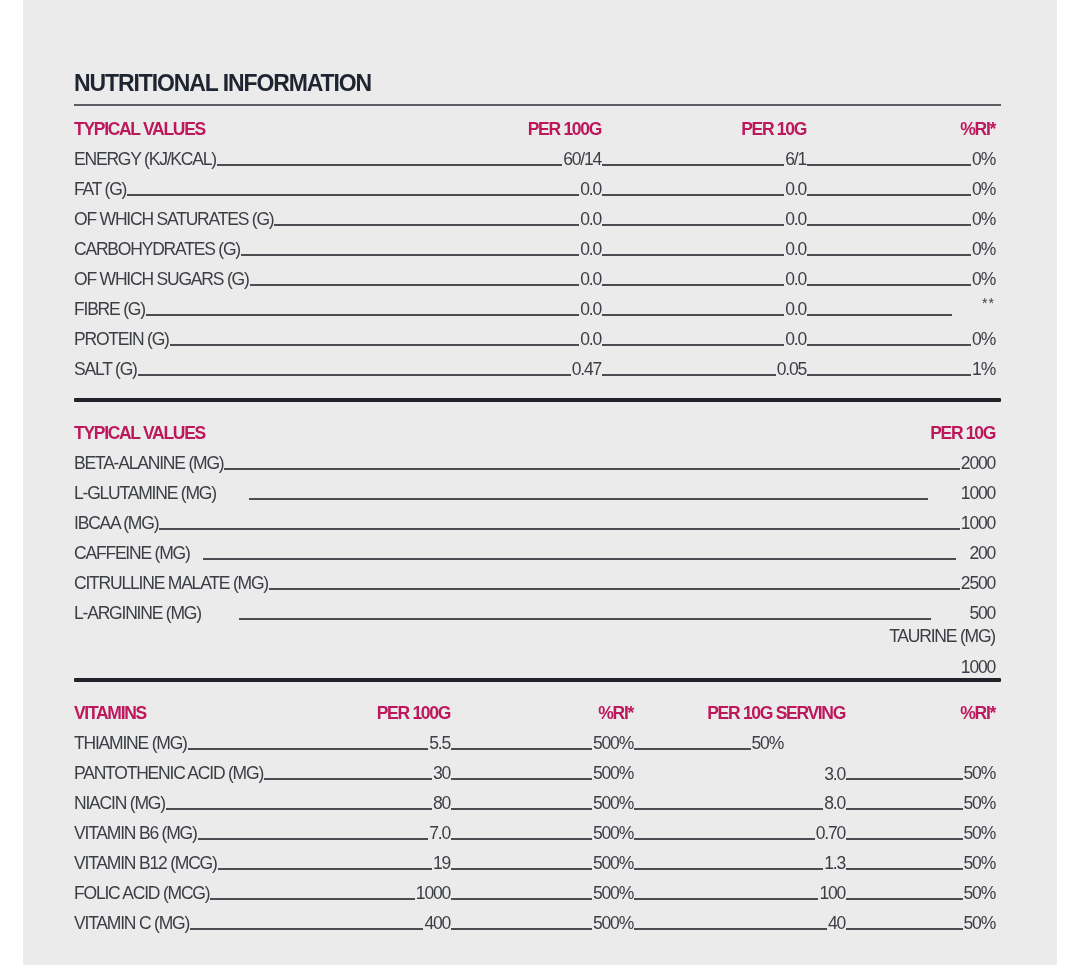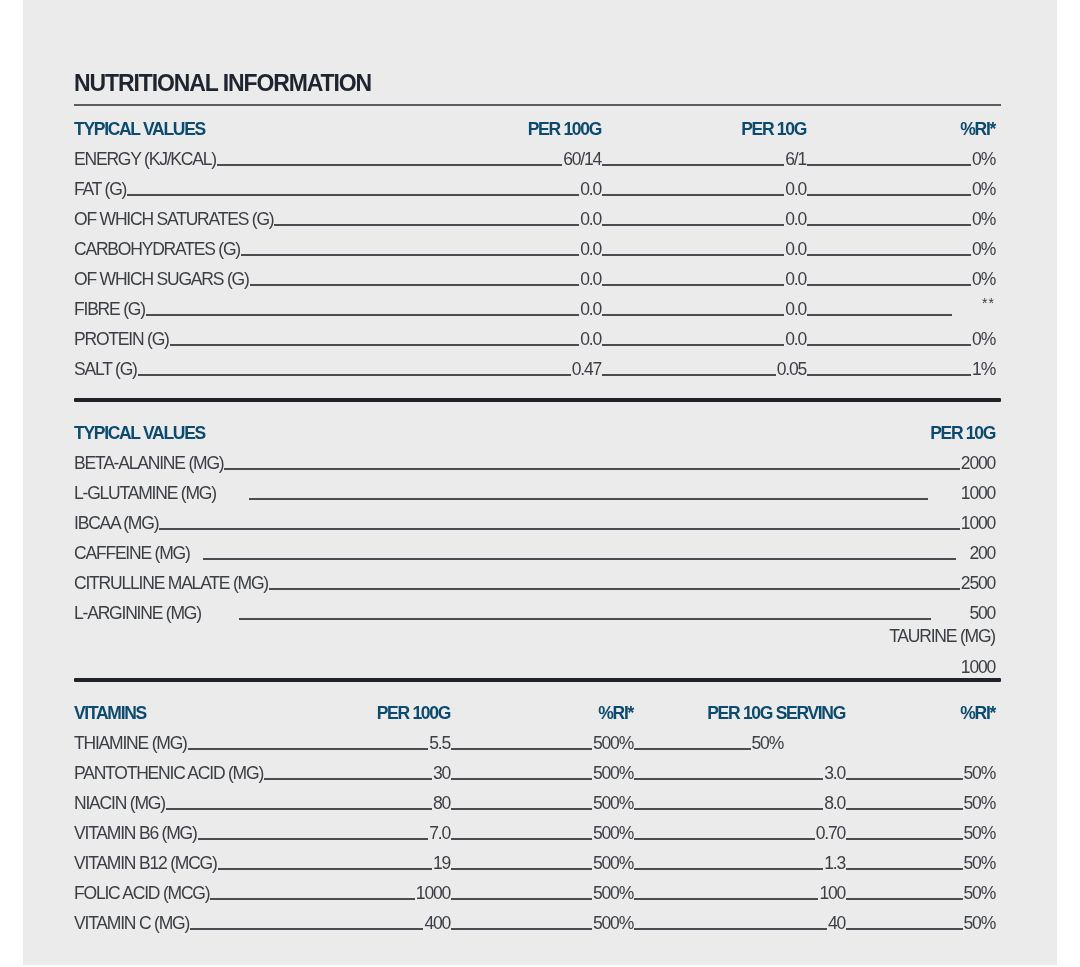--- a/index.html
+++ b/index.html
@@ -8,21 +8,21 @@
   .panel { position: absolute; left: 23px; top: 0; width: 1034px; height: 965px; background: #ebebeb; }
   .content { position: absolute; left: 51px; top: 0; width: 927px; }
   .title { position: absolute; top: 70px; left: 0; font-size: 23px; font-weight: bold; color: #1f2530;
            letter-spacing: -1.1px; white-space: nowrap; }
   .rule-thin { position: absolute; left: 0; width: 927px; height: 2px; background: #5a5e64; }
   .rule-thick { position: absolute; left: 0; width: 927px; height: 4px; background: #1f2329; border-radius: 1px; }
   .table { position: absolute; left: 0; width: 921px; }
   .row { display: flex; height: 30px; align-items: flex-end; }
   .seg { display: flex; align-items: flex-end; flex: none; height: 100%; }
   .cell { font-size: 17.5px; color: #3b3e44; letter-spacing: -1.2px; white-space: nowrap; line-height: 20px; padding-bottom: 3px; }
-  .hdr .cell { font-weight: bold; color: #0c4a6e; letter-spacing: -1.3px; }
+  .hdr .cell { font-weight: bold; color: #be185d; letter-spacing: -1.3px; }
   .leader { flex: 1; border-bottom: 2px solid #4a4d52; margin: 0 1px 6px 1px; height: 0; }
   .leader.short { margin-right: 30px; }
   .val { text-align: right; }
   .ast { position: relative; top: -6px; font-size: 14px; letter-spacing: 1px; }
 </style>
 </head>
 <body>
 
 <div class="panel">
   <div class="content">
@@ -274,21 +274,21 @@
           <div class="row">
             <div class="seg" style="width: 376px;">
               <span class="cell">PANTOTHENIC ACID (MG)</span>
               <span class="leader"></span>
               <span class="cell val">30</span>
             </div>
             <div class="seg" style="width: 183px;">
               <span class="leader"></span>
               <span class="cell val">500%</span>
             </div>
-            <div class="seg" style="width: 212px;">
+            <div class="seg" style="width: 212px; flex-direction: column;">
               <span class="leader"></span>
               <span class="cell val">3.0</span>
             </div>
             <div class="seg" style="width: 150px;">
               <span class="leader"></span>
               <span class="cell val">50%</span>
             </div>
           </div>
           <div class="row">
             <div class="seg" style="width: 376px;">

